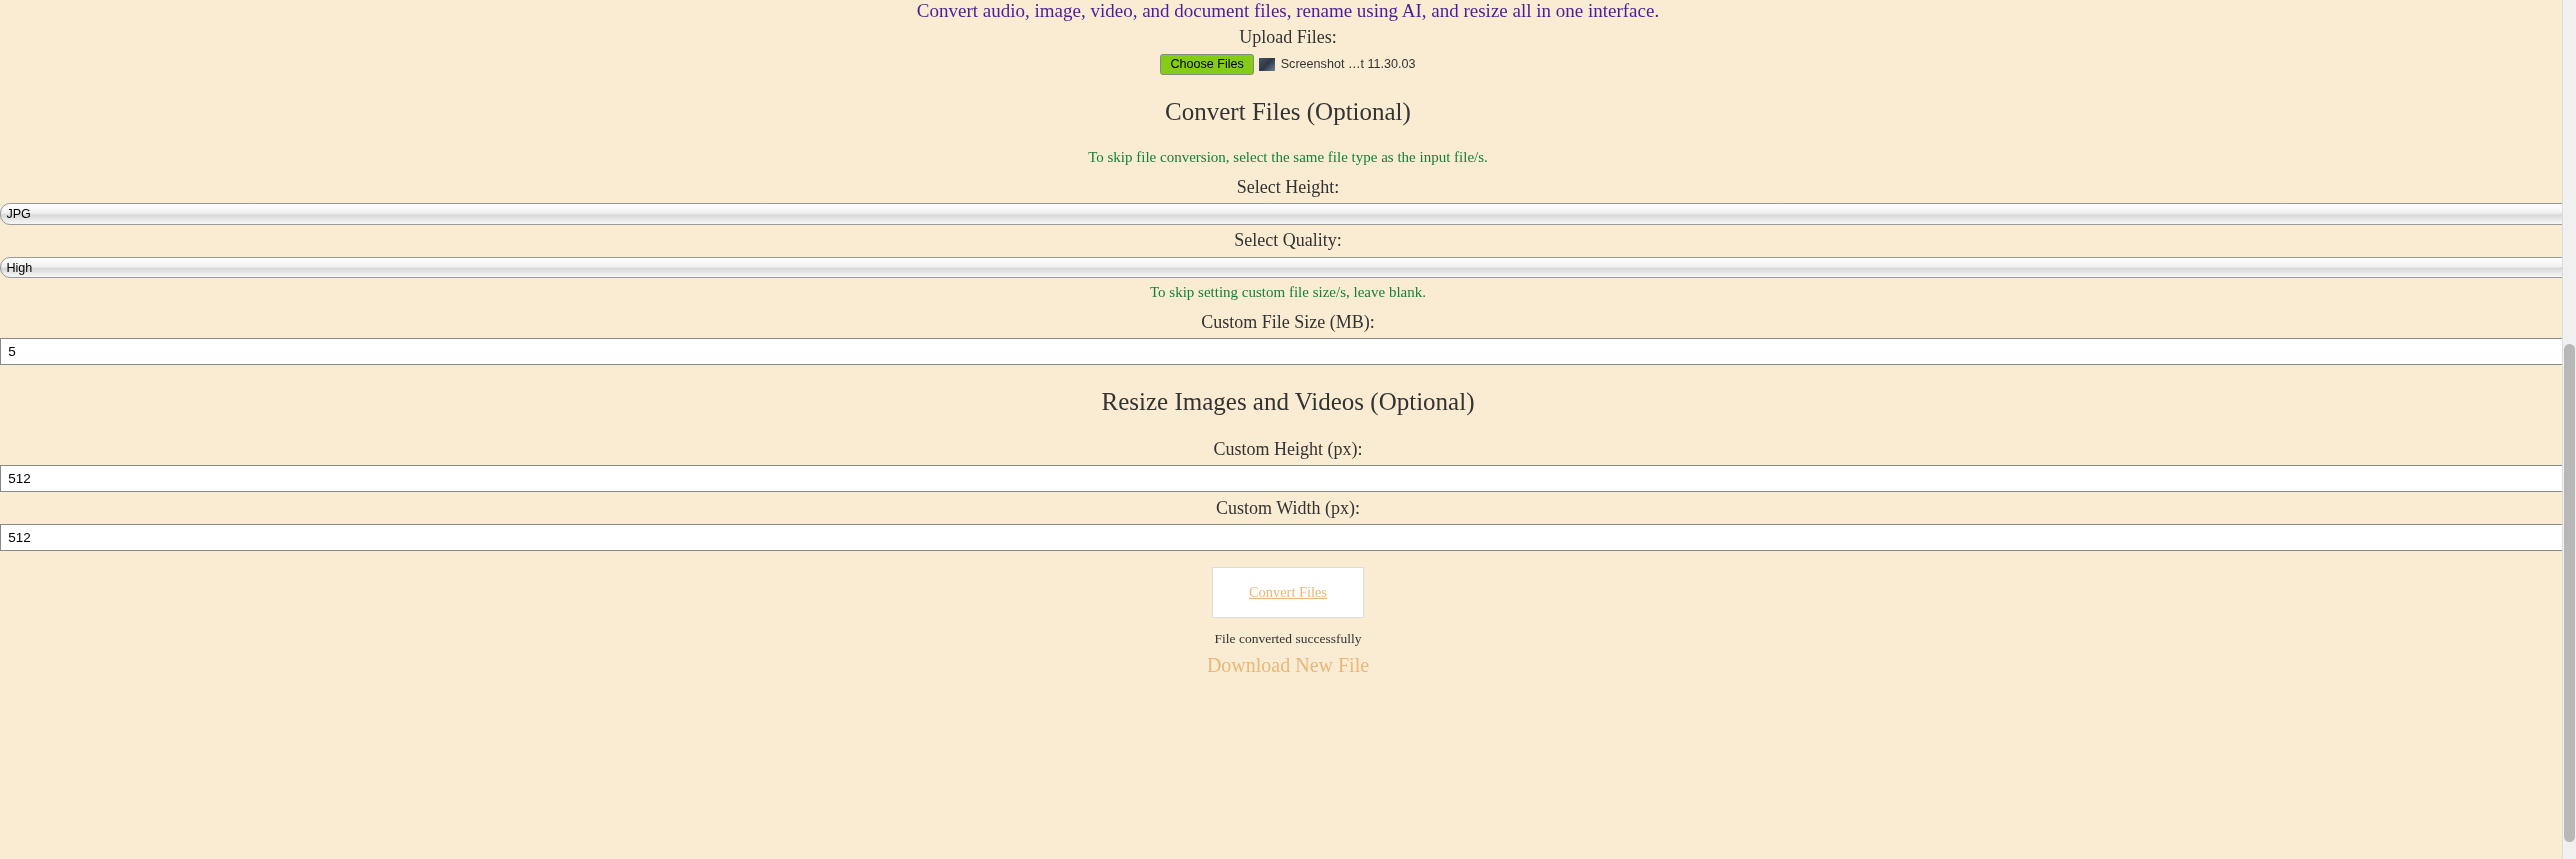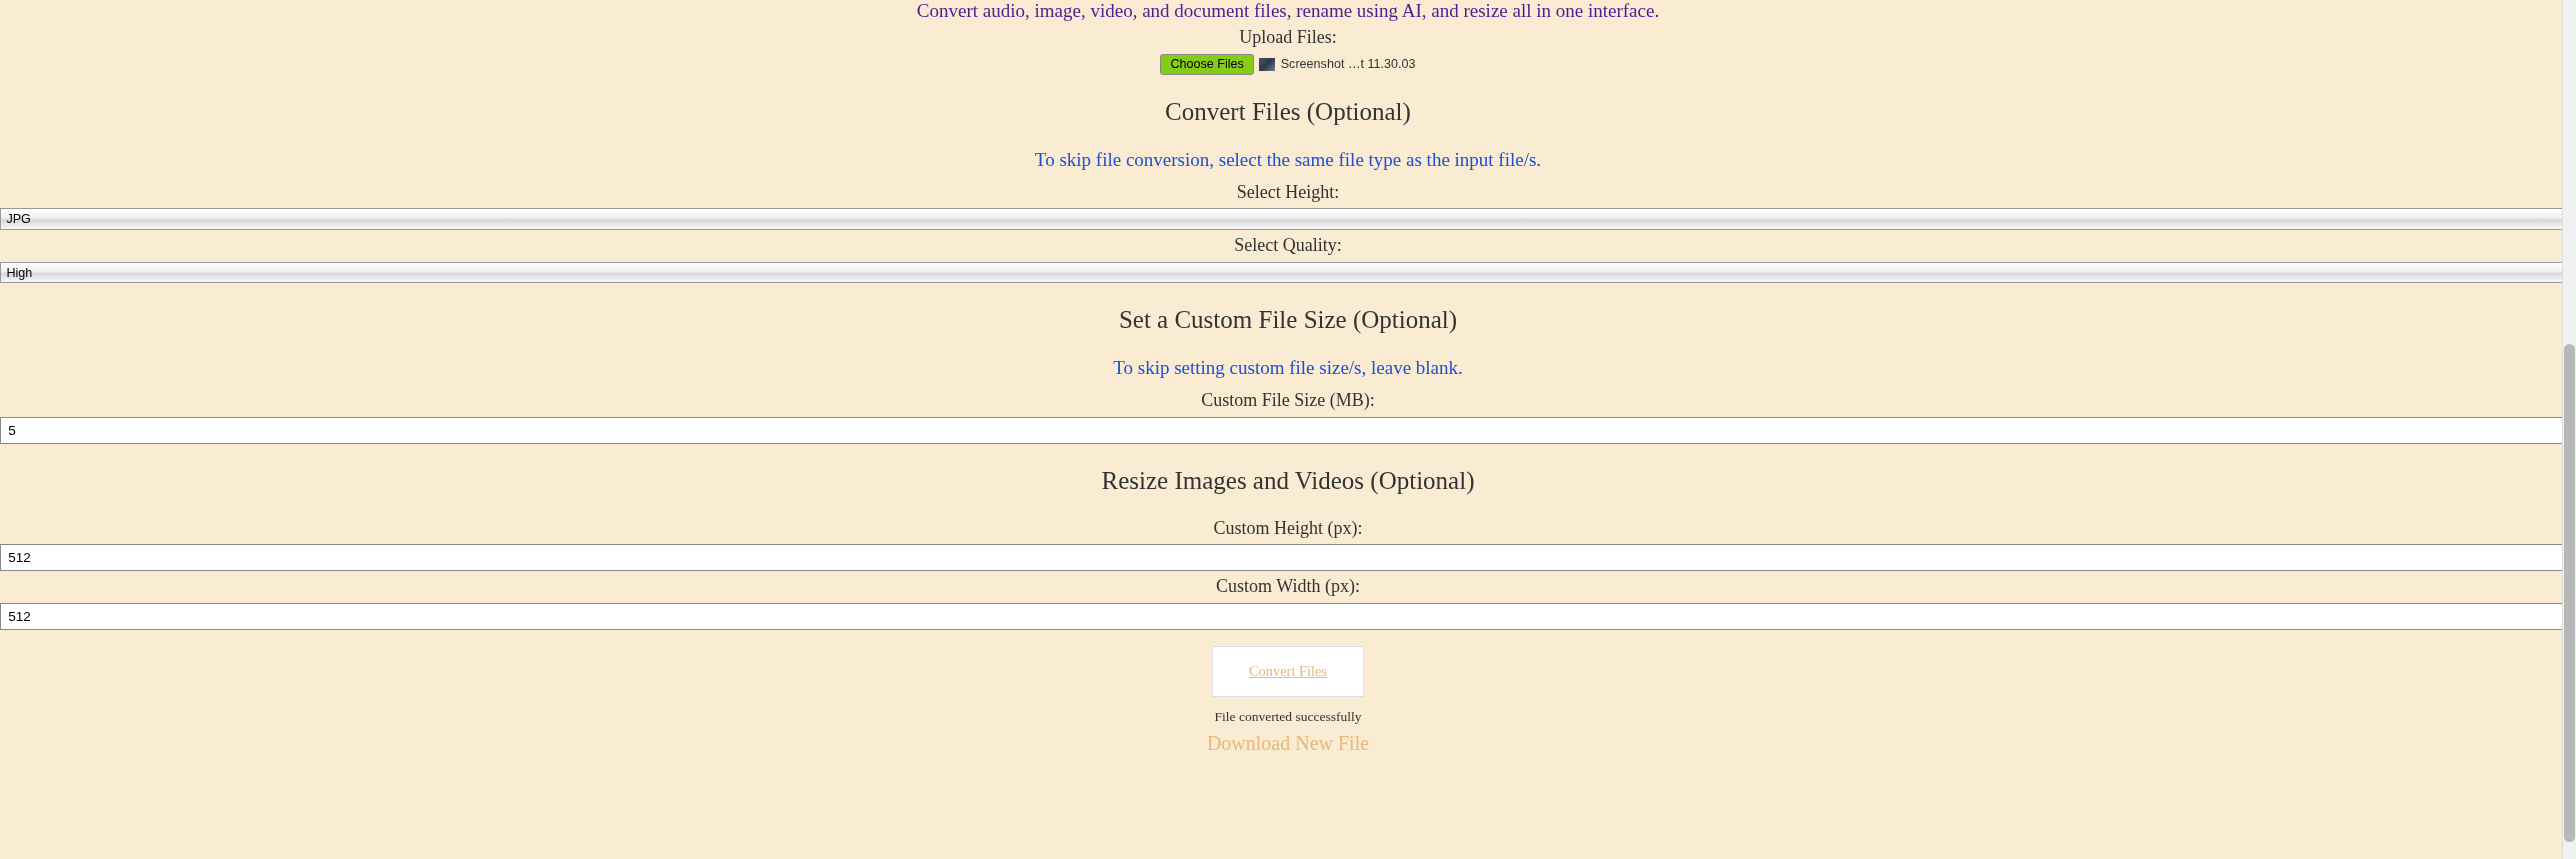--- a/index.html
+++ b/index.html
@@ -56,30 +56,30 @@
       font-family: Arial, sans-serif;
       color: #333;
     }
     h2.section-title {
       font-size: 25px;
       font-weight: normal;
       color: #333;
       margin: 23px 0;
     }
     .hint-text {
-      font-size: 19px;
-      color: #1d4ed8;
+      font-size: 15px;
+      color: #15803d;
       margin: 5.4px 0 10.8px 0;
     }
     select {
       width: 100%;
       height: 21.6px;
       background: linear-gradient(to bottom, #ffffff 0%, #f0f0f0 45%, #d8d8d8 55%, #f8f8f8 100%);
       border: 0.9px solid #999;
-      border-radius: 0;
+      border-radius: 10px;
       font-size: 12.6px;
       font-family: Arial, sans-serif;
       padding: 0 5.4px;
       cursor: pointer;
       appearance: none;
       -webkit-appearance: none;
       text-align: left;
     }
     .select-container {
       position: relative;
@@ -189,21 +189,20 @@
   </div>
 
   <div class="label-text">Select Quality:</div>
   <div class="select-container">
     <select>
       <option>High</option>
     </select>
     <div class="select-arrows">▲<br>▼</div>
   </div>
 
-  <h2 class="section-title">Set a Custom File Size (Optional)</h2>
   <div class="hint-text">To skip setting custom file size/s, leave blank.</div>
 
   <div class="label-text">Custom File Size (MB):</div>
   <div class="number-container">
     <input type="number" value="5" style="">
     <div class="number-arrows">▲<br>▼</div>
   </div>
 
   <h2 class="section-title">Resize Images and Videos (Optional)</h2>
 

